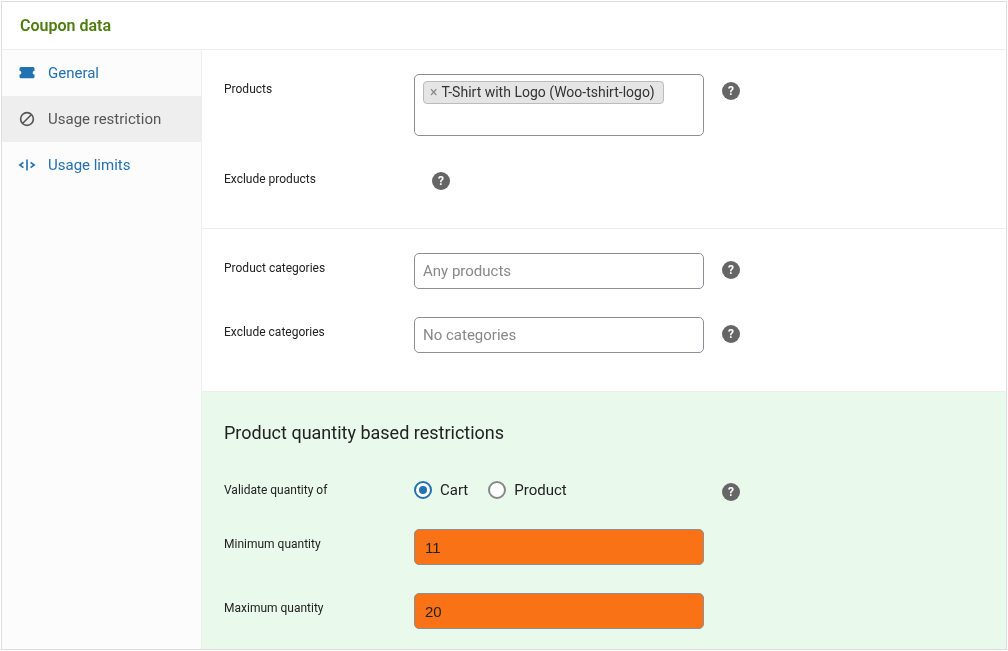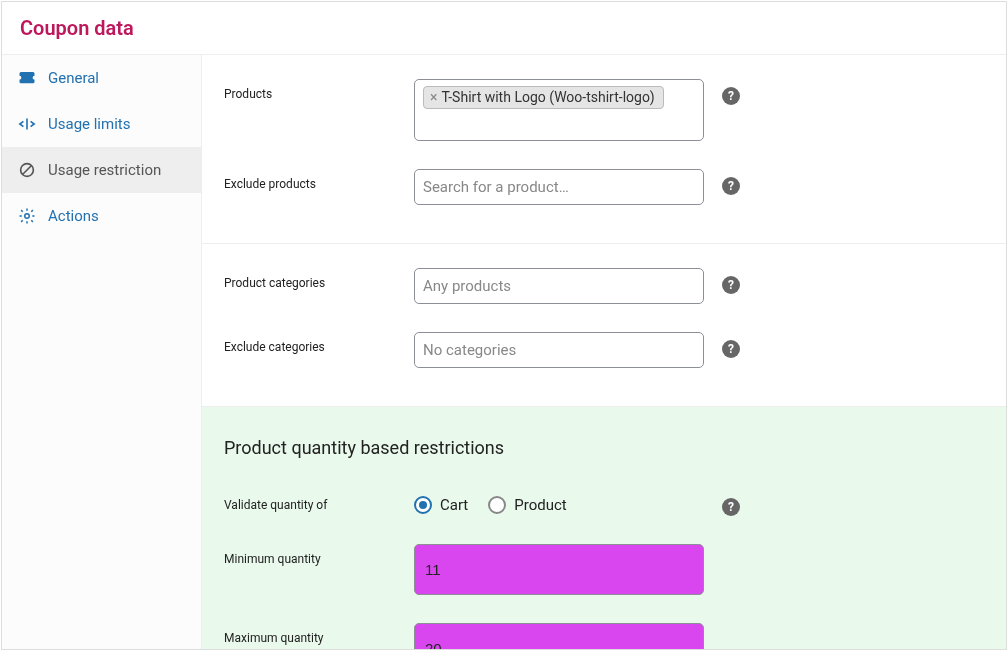--- a/index.html
+++ b/index.html
@@ -15,22 +15,22 @@
     height: 649px;
     margin: 1px;
     display: flex;
     flex-direction: column;
     background: #fff;
     overflow: hidden;
   }
   .panel-header {
     padding: 14px 18px 14px;
     font-weight: 600;
-    font-size: 20px;
-    color: #be185d;
+    font-size: 16px;
+    color: #4d7c0f;
   }
   .panel-body {
     display: flex;
     flex: 1;
     border-top: 1px solid #eee;
     min-height: 0;
   }
   .sidebar {
     width: 200px;
     background: #fcfcfc;
@@ -140,24 +140,24 @@
   .chip .x {
     color: #888;
     font-size: 14px;
     cursor: pointer;
     padding: 0 2px;
   }
   input[type=text], input[type=number] {
     width: 100%;
     border: 1px solid #8c8f94;
     border-radius: 5px;
-    height: 51px;
+    height: 36px;
     padding: 0 10px;
     font-size: 15px;
-    background: #d946ef;
+    background: #f97316;
     color: #222;
   }
   input::placeholder { color: #888; }
   .radio-group {
     display: flex;
     gap: 20px;
     align-items: center;
     padding-top: 6px;
   }
   .radio-item {
@@ -189,52 +189,43 @@
 
     <div class="sidebar">
 
       <div class="tab">
         <span class="icon">
           <svg width="18" height="18" viewBox="0 0 24 24" fill="#2271b1">
               <path d="M20 4H4a2 2 0 0 0-2 2v3a2.5 2.5 0 0 1 0 5v3a2 2 0 0 0 2 2h16a2 2 0 0 0 2-2v-3a2.5 2.5 0 0 1 0-5V6a2 2 0 0 0-2-2z"></path>
             </svg>
         </span>
         <span>General</span>
+      </div>
+
+      <div class="tab active">
+        <span class="icon">
+          <svg width="18" height="18" viewBox="0 0 24 24" fill="none" stroke="#555" stroke-width="2.2">
+              <circle cx="12" cy="12" r="8.5"></circle>
+              <line x1="6" y1="18" x2="18" y2="6"></line>
+            </svg>
+        </span>
+        <span>Usage restriction</span>
       </div>
 
       <div class="tab">
         <span class="icon">
           <svg width="18" height="14" viewBox="0 0 20 14" fill="none" stroke="#2271b1" stroke-width="1.8">
               <line x1="10" y1="1" x2="10" y2="13"></line>
               <path d="M6 4 L2 7 L6 10"></path>
               <path d="M14 4 L18 7 L14 10"></path>
             </svg>
         </span>
         <span>Usage limits</span>
       </div>
 
-      <div class="tab active">
-        <span class="icon">
-          <svg width="18" height="18" viewBox="0 0 24 24" fill="none" stroke="#555" stroke-width="2.2">
-              <circle cx="12" cy="12" r="8.5"></circle>
-              <line x1="6" y1="18" x2="18" y2="6"></line>
-            </svg>
-        </span>
-        <span>Usage restriction</span>
-      </div>
-
-      <div class="tab">
-        <span class="icon">
-          <svg width="18" height="18" viewBox="0 0 24 24" fill="none" stroke="#2271b1" stroke-width="2">
-              <circle cx="12" cy="12" r="3"></circle>
-              <path d="M12 2v3M12 19v3M4.2 4.2l2.1 2.1M17.7 17.7l2.1 2.1M2 12h3M19 12h3M4.2 19.8l2.1-2.1M17.7 6.3l2.1-2.1"></path>
-            </svg>
-        </span>
-        <span>Actions</span>
-      </div>
 
     </div>
 
     <div class="content">
 
       <div class="section">
 
         <div class="row">
           <div class="row-label">Products</div>
           <div class="row-field">
@@ -243,25 +234,20 @@
                 <span class="x">×</span>
                 <span>T-Shirt with Logo (Woo-tshirt-logo)</span>
               </span>
             </div>
           </div>
           <div class="help-wrap"><span class="help-icon">?</span></div>
         </div>
 
         <div class="row">
           <div class="row-label">Exclude products</div>
-          <div class="row-field">
-            <div class="select-box">
-              <span class="placeholder">Search for a product…</span>
-            </div>
-          </div>
           <div class="help-wrap"><span class="help-icon">?</span></div>
         </div>
 
       </div>
 
       <div class="section">
 
         <div class="row">
           <div class="row-label">Product categories</div>
           <div class="row-field">

